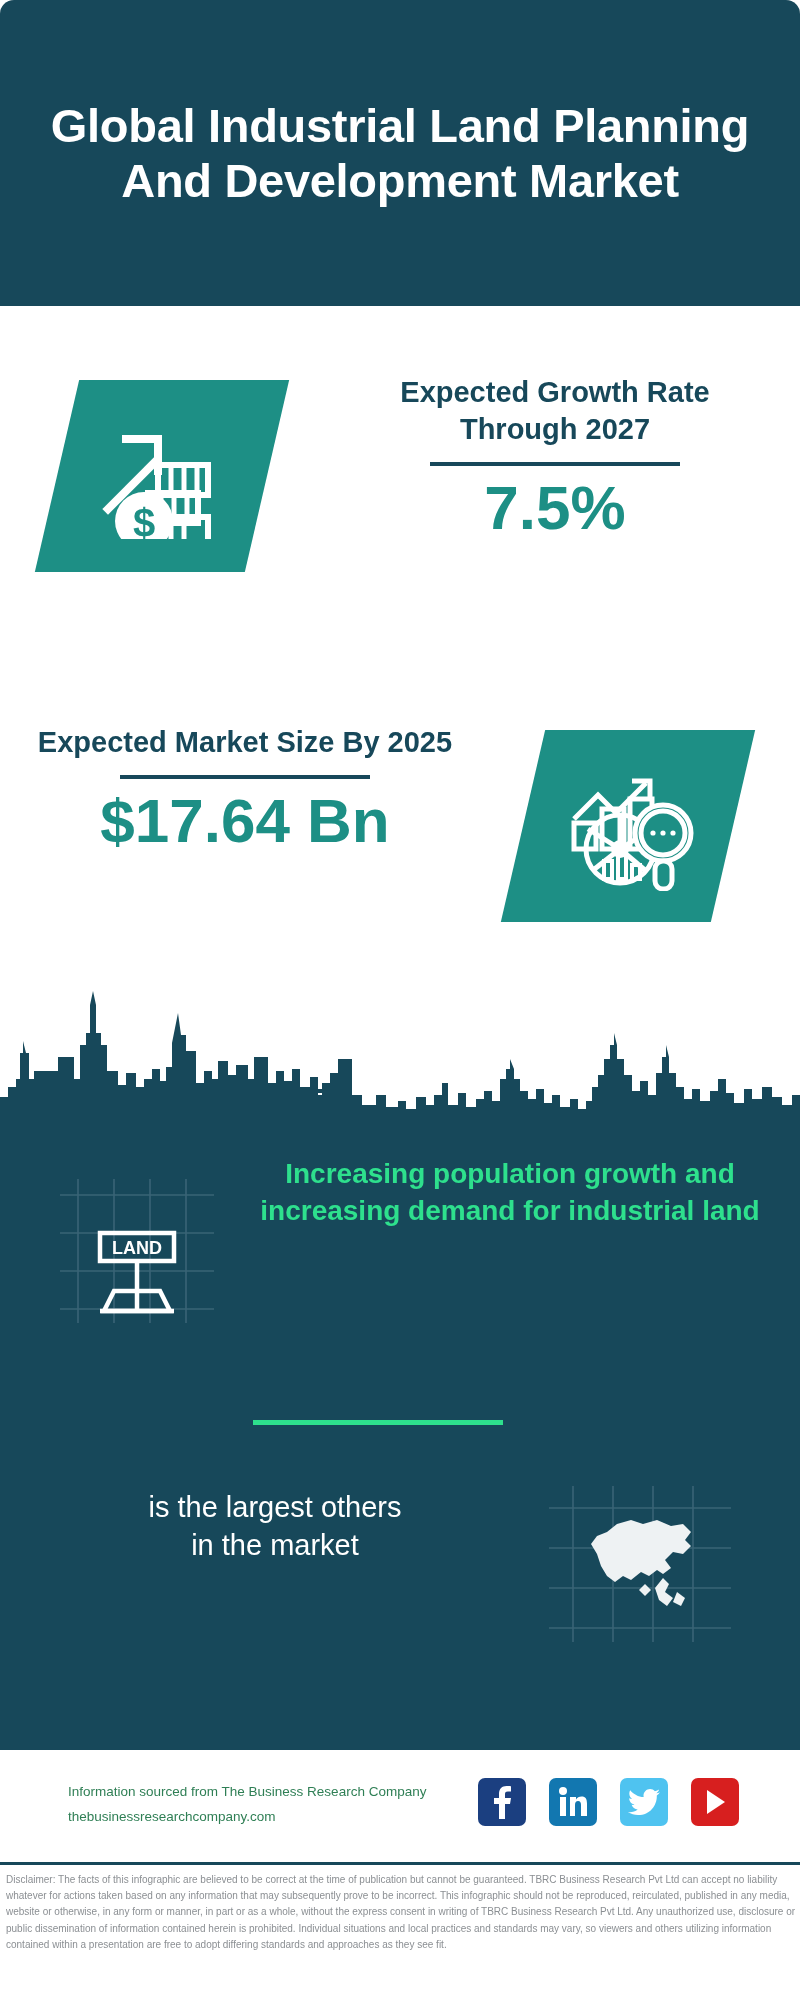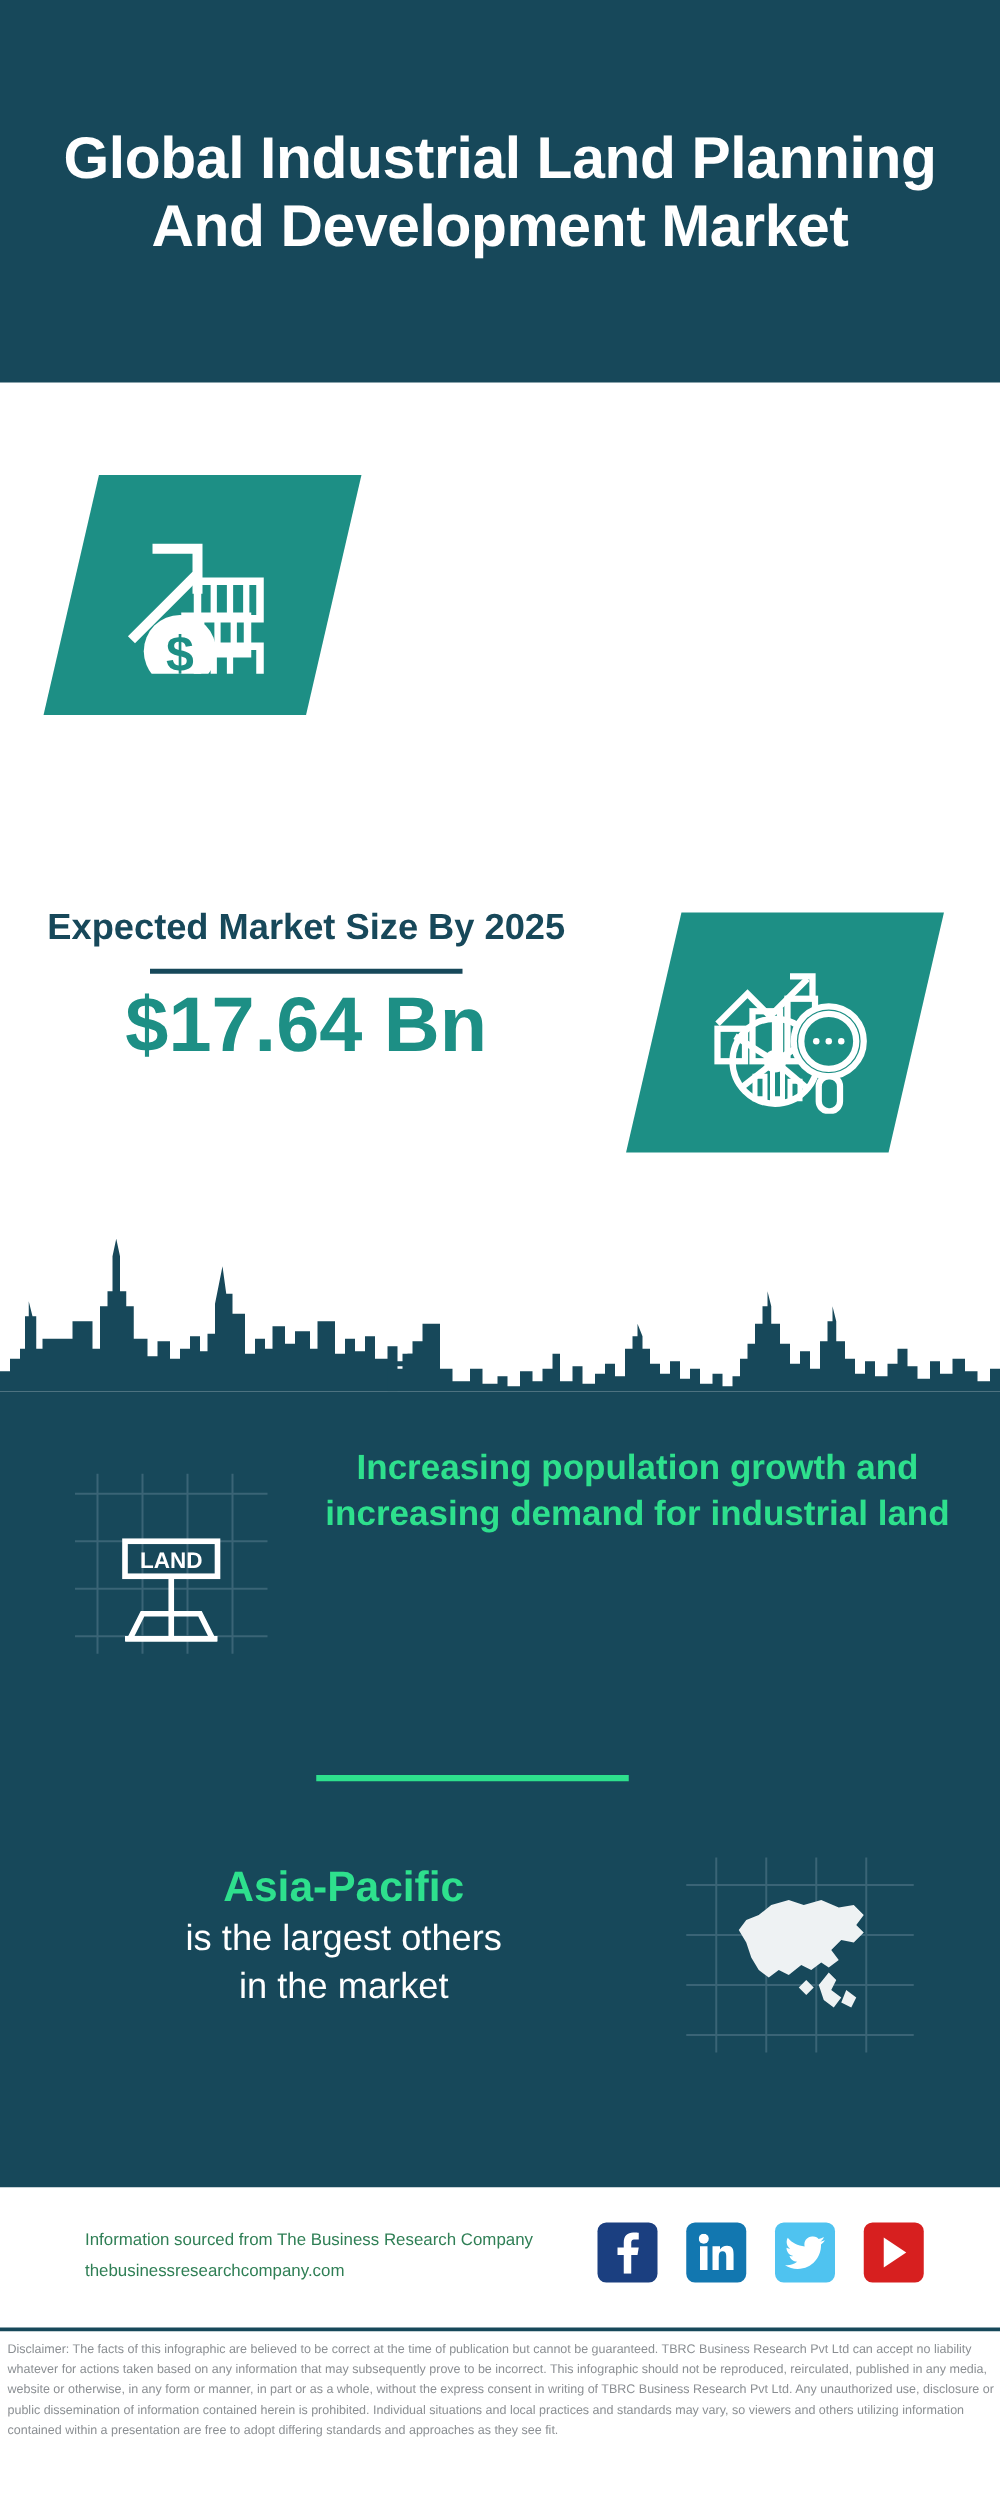--- a/index.html
+++ b/index.html
@@ -3,21 +3,21 @@
 <meta charset="utf-8">
 <style>
   html,body{margin:0;padding:0;}
   body{
     width:800px;height:2000px;
     background:#ffffff;
     font-family:"Liberation Sans", sans-serif;
     overflow:hidden;
     position:relative;
   }
-  .page{width:800px;height:2000px;position:relative;overflow:hidden;}
+  .page{width:800px;height:2000px;position:relative;overflow:hidden;border-radius:14px;}
 
   
   .header{
     position:absolute;left:0;top:0;width:800px;height:306px;
     background:#17485a;
     display:flex;align-items:center;justify-content:center;
   }
   .header-title{
     color:#ffffff;
     font-size:47px;
@@ -185,20 +185,25 @@
           <line x1="91" y1="80" x2="91" y2="110" stroke="#ffffff" stroke-width="5"></line>
 
           <rect x="62" y="104" width="50" height="28" stroke="#ffffff" stroke-width="6" fill="none"></rect>
           <line x1="75" y1="104" x2="75" y2="132" stroke="#ffffff" stroke-width="5"></line>
           <line x1="88" y1="104" x2="88" y2="132" stroke="#ffffff" stroke-width="5"></line>
 
           <circle cx="48" cy="108" r="29" fill="#ffffff"></circle>
           <text x="48" y="124" font-family="Liberation Sans, sans-serif" font-size="40" font-weight="bold" fill="#1d8f85" text-anchor="middle">$</text>
         </svg>
       </div>
+    </div>
+    <div class="stat-text">
+      <div class="stat-label">Expected Growth Rate Through 2027</div>
+      <div class="stat-rule"></div>
+      <div class="stat-value">7.5%</div>
     </div>
   </div>
 
   <div class="stat-row row2">
     <div class="stat-text-left">
       <div class="stat-label">Expected Market Size By 2025</div>
       <div class="stat-rule"></div>
       <div class="stat-value">$17.64 Bn</div>
     </div>
     <div class="para para-right">
@@ -266,21 +271,20 @@
     </div>
     <div class="driver-text">
       <div class="accent-line">Increasing population growth and increasing demand for industrial land</div>
     </div>
   </div>
 
   <div class="divider"></div>
 
   <div class="region-block">
     <div class="region-text">
-      <div class="region-accent">Asia-Pacific</div>
       <div class="region-white">is the largest others</div>
       <div class="region-white">in the market</div>
     </div>
     <div class="map-box">
       <svg width="190" height="165" viewBox="0 0 190 165" fill="none">
         <g stroke="#3a6476" stroke-width="1.6">
           <line x1="4" y1="28" x2="186" y2="28"></line>
           <line x1="4" y1="68" x2="186" y2="68"></line>
           <line x1="4" y1="108" x2="186" y2="108"></line>
           <line x1="4" y1="148" x2="186" y2="148"></line>

